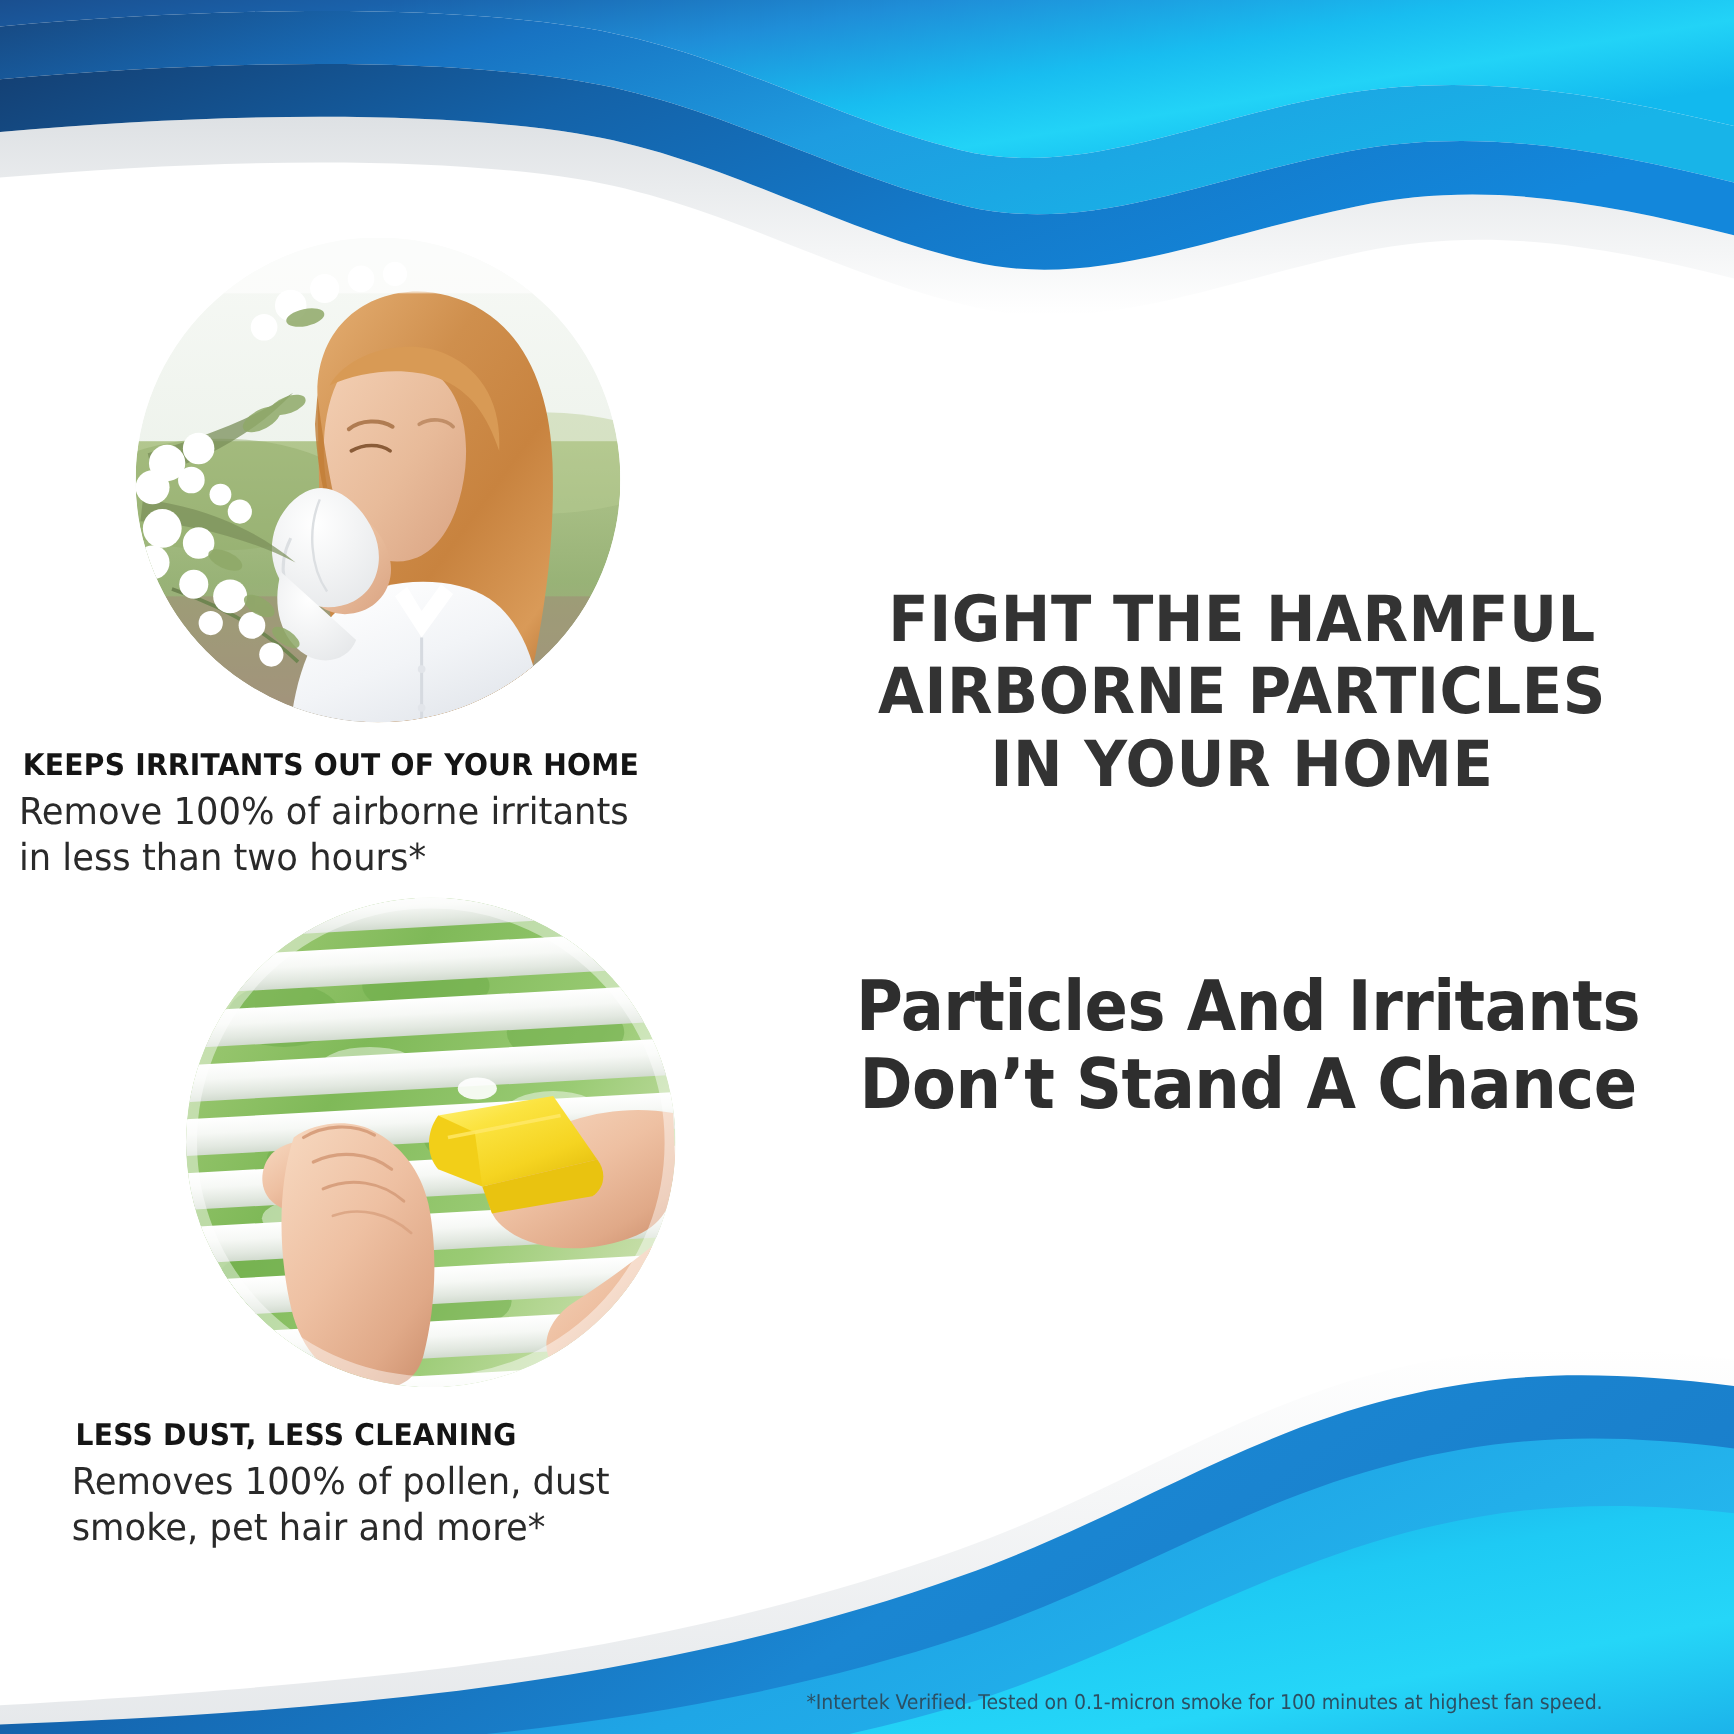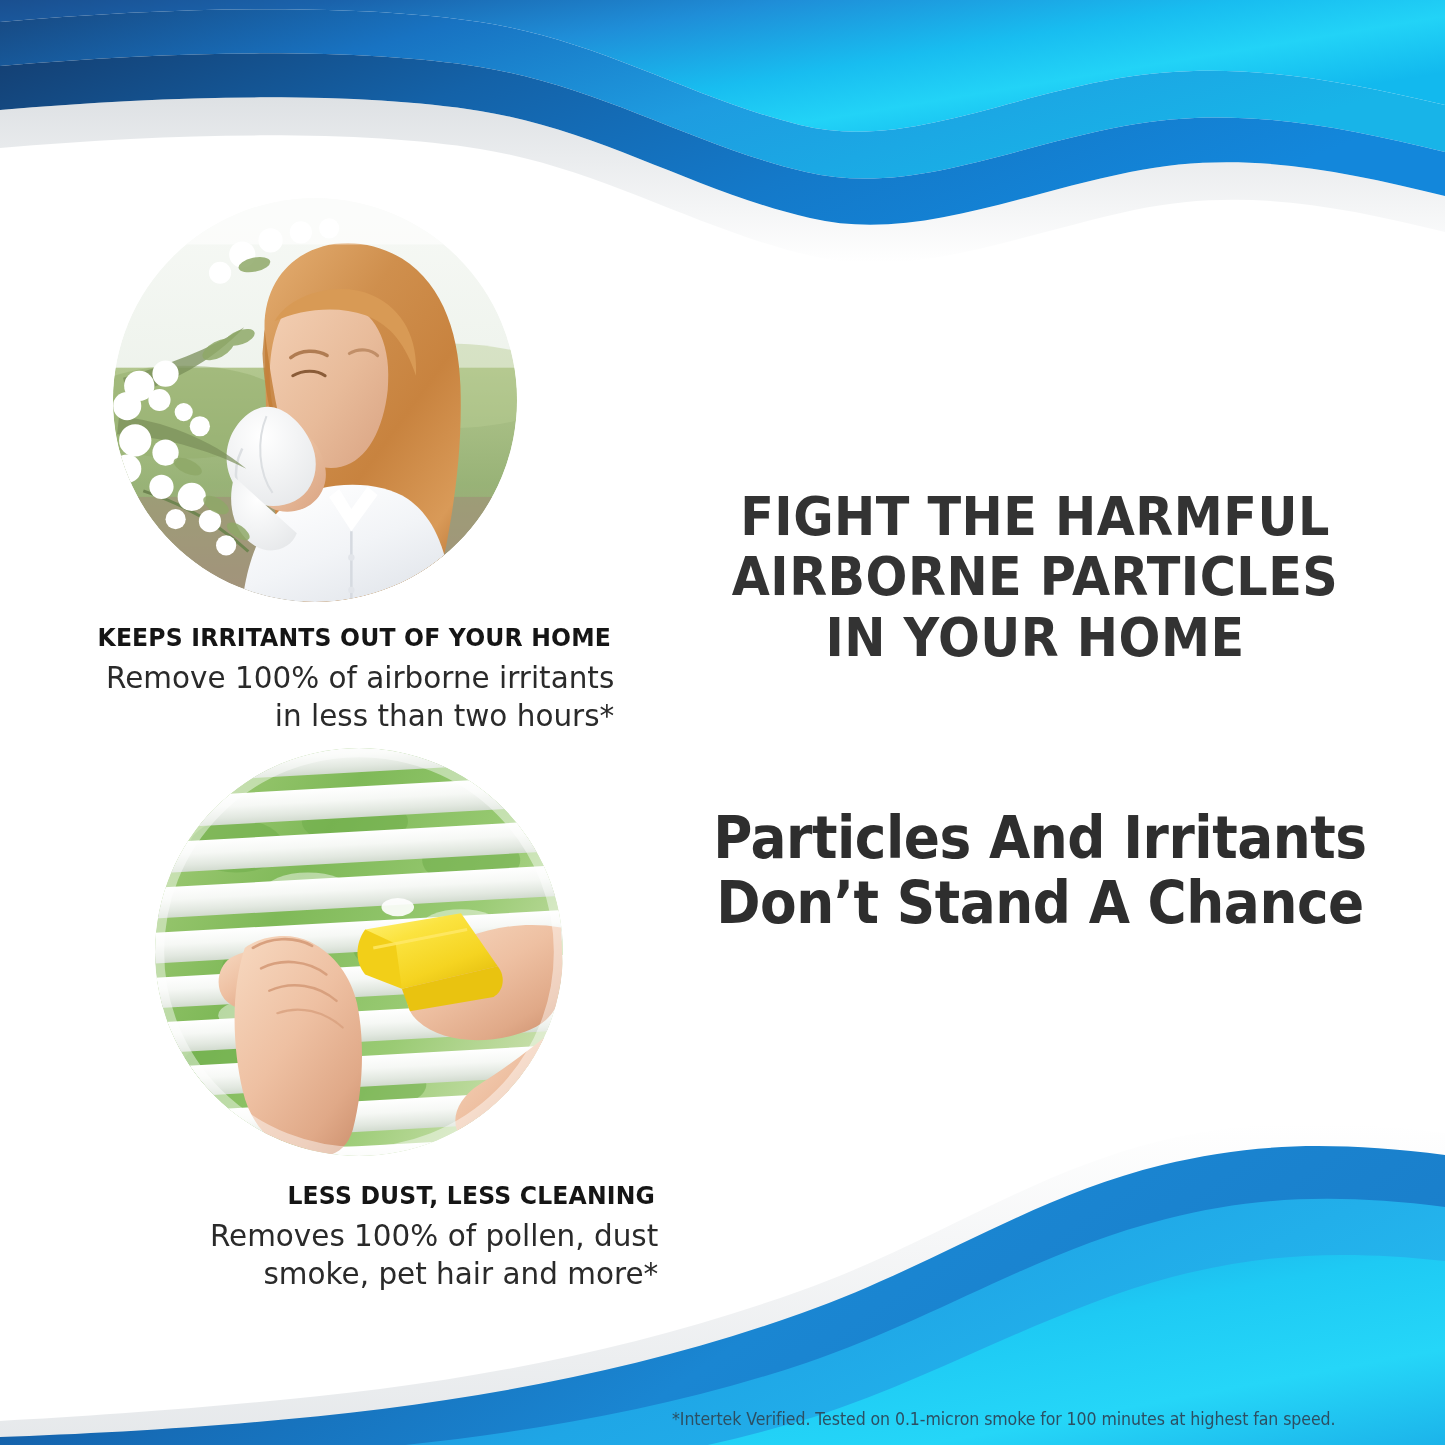--- a/index.html
+++ b/index.html
@@ -40,21 +40,21 @@
     left: 0;
     top: 0;
     width: 630px;
     height: 1445px;
   }
 
   .feature {
     position: absolute;
     left: 0;
     width: 630px;
-    text-align: right;
+    text-align: left;
   }
   .feature-1 { top: 198px; }
   .feature-2 { top: 748px; margin-left: 44px; }
 
   .photo-wrap {
     width: 400px;
     height: 400px;
     margin: 0 auto;
     border-radius: 50%;
     overflow: hidden;

